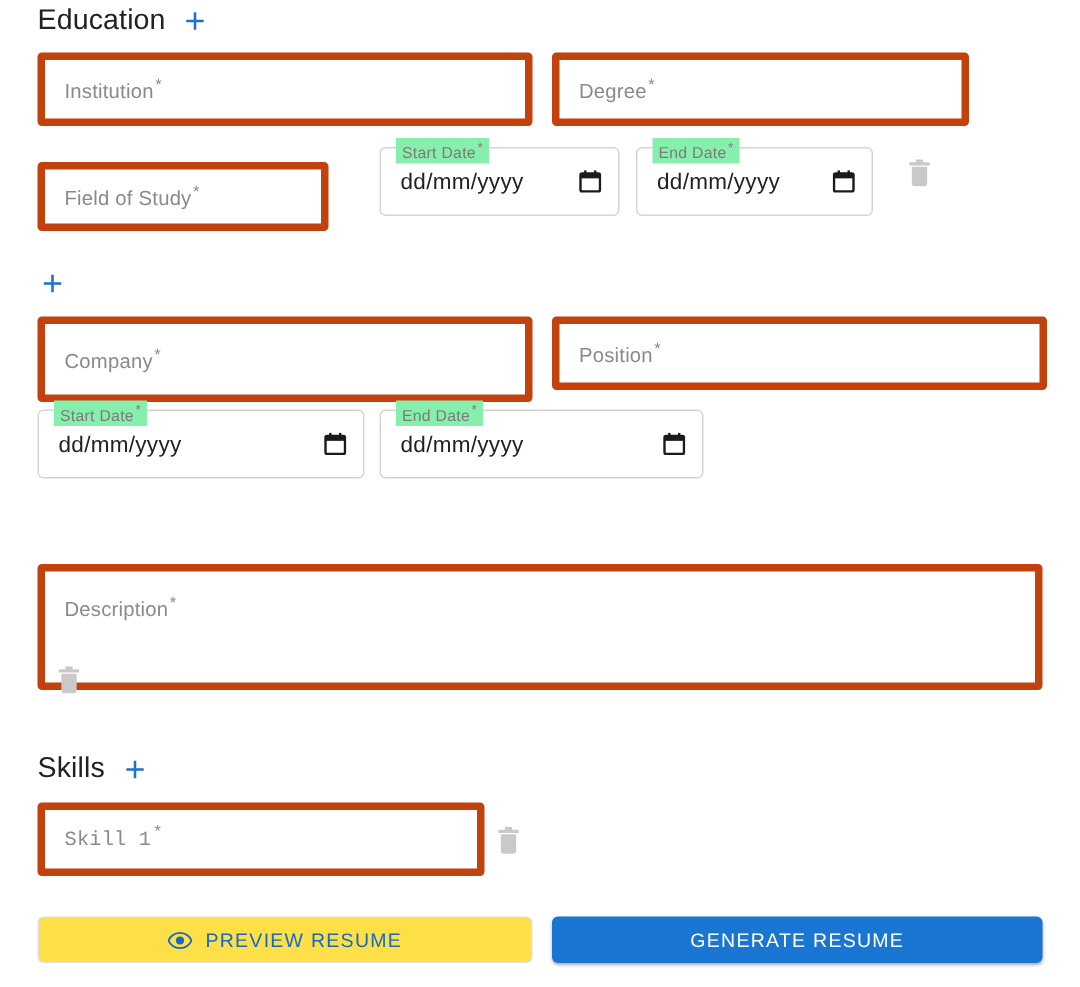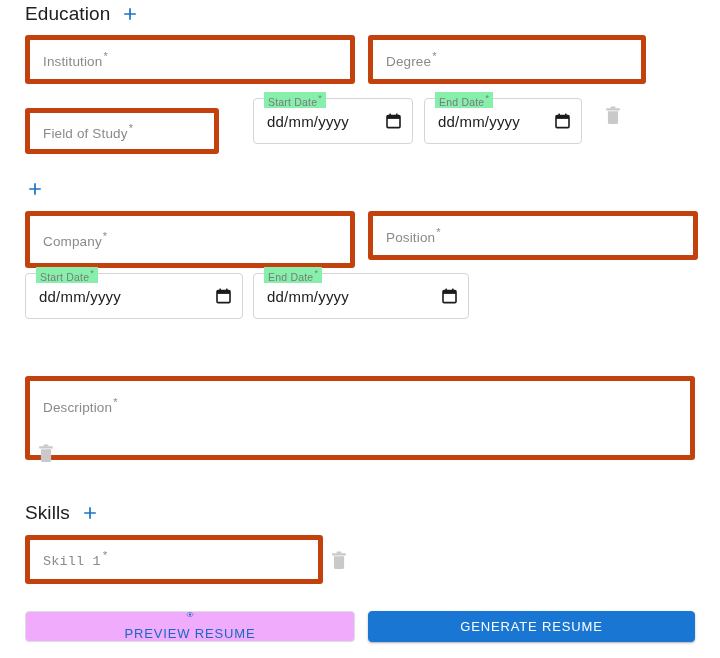--- a/index.html
+++ b/index.html
@@ -145,24 +145,23 @@
     display: flex;
     align-items: center;
     justify-content: center;
     gap: 9px;
     cursor: pointer;
     font-size: 13px;
     letter-spacing: 0.85px;
     font-weight: 500;
   }
   .btn-outline {
-    background: #f0abfc;
+    background: #fde047;
     border: 1px solid #dddddd;
     color: #1769c4;
-    flex-direction: column;
   }
   .btn-filled {
     background: #1976d2;
     border: 1px solid #1976d2;
     color: #ffffff;
     box-shadow: 0 1px 3px rgba(0,0,0,0.22), 0 1px 1px rgba(0,0,0,0.12);
   }
   .eye-icon { display: block; }
 </style>
 </head>

